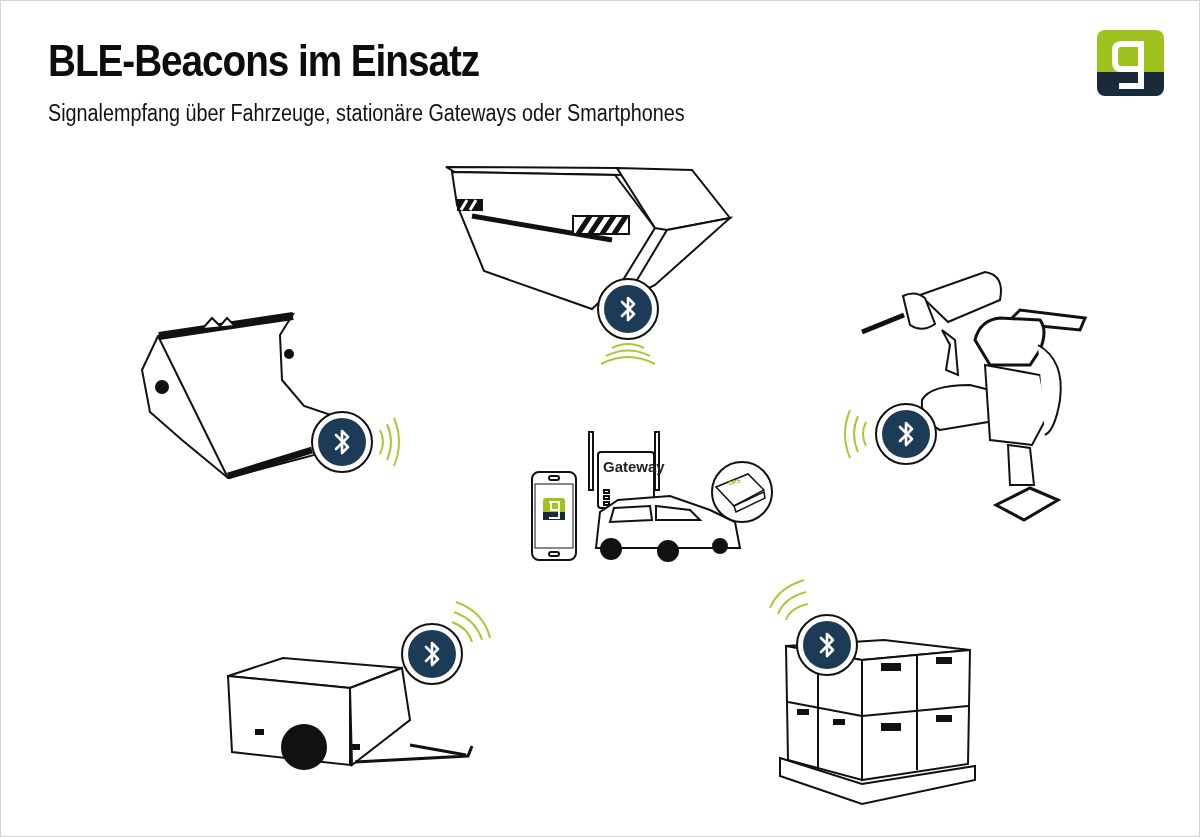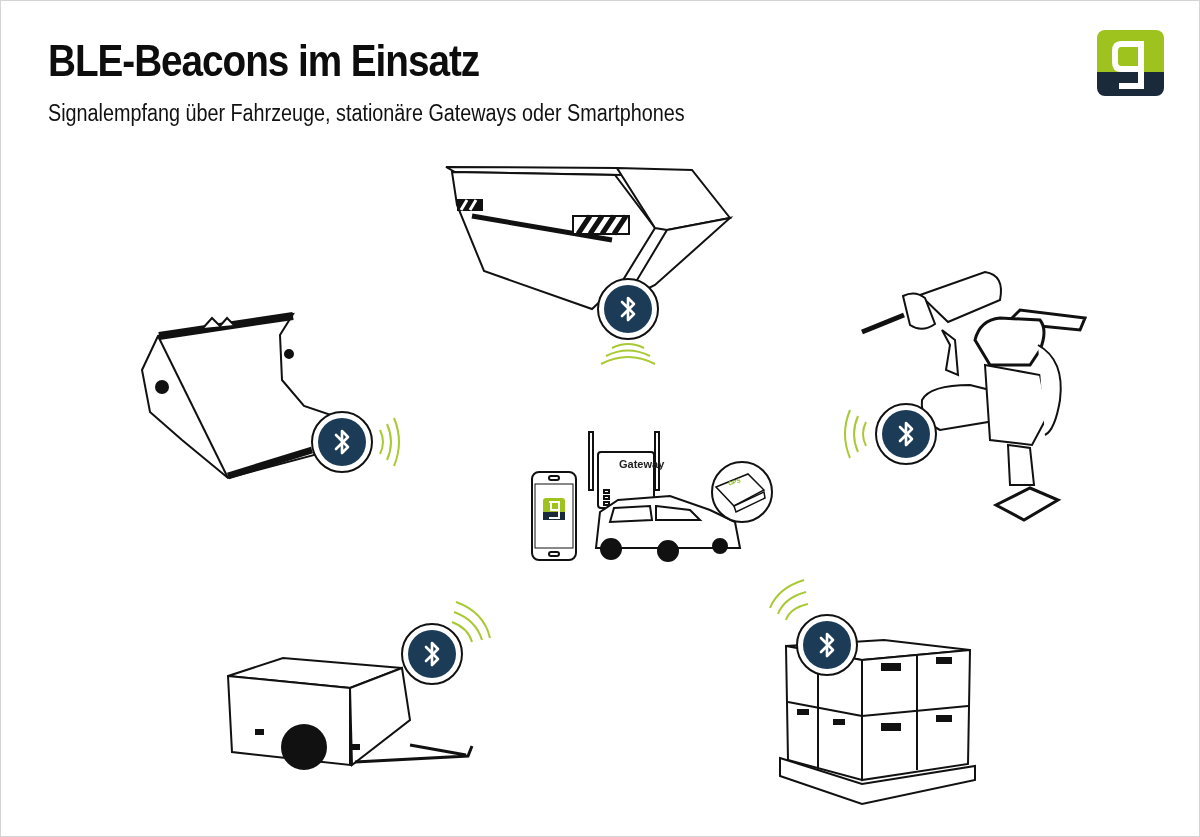--- a/index.html
+++ b/index.html
@@ -4,21 +4,21 @@
 <style>
   html, body { margin: 0; padding: 0; background: #ffffff; }
   body { width: 1200px; height: 837px; position: relative; overflow: hidden; font-family: "Liberation Sans", sans-serif; }
   .frame { position: absolute; left: 0; top: 0; width: 1198px; height: 835px; border: 1px solid #d4d4d4; background: #fff; }
   .title { position: absolute; left: 48px; top: 38px; font-family: "Liberation Sans", sans-serif; font-weight: bold; font-size: 45px; letter-spacing: -1.2px; color: #0d0d0d; line-height: 1; transform: scaleX(0.86); transform-origin: left top; white-space: nowrap; }
   .subtitle { position: absolute; left: 48px; top: 102px; font-family: "Liberation Sans", sans-serif; font-size: 23px; color: #111; line-height: 1; transform: scaleX(0.86); transform-origin: left top; white-space: nowrap; }
   .logo { position: absolute; left: 1097px; top: 30px; width: 67px; height: 66px; border-radius: 8px; overflow: hidden; }
   .logo .top { position: absolute; left: 0; top: 0; width: 100%; height: 64%; }
   .logo .bot { position: absolute; left: 0; bottom: 0; width: 100%; height: 36%; }
   svg.art { position: absolute; left: 0; top: 0; }
-  .gw-label { position: absolute; left: 603px; top: 458px; font-family: "Liberation Sans", sans-serif; font-weight: bold; font-size: 11px; color: #222; margin-left: 16px; }
+  .gw-label { position: absolute; left: 603px; top: 458px; font-family: "Liberation Sans", sans-serif; font-weight: bold; font-size: 15px; color: #222; }
   .gps-label { position: absolute; left: 728px; top: 479px; font-family: "Liberation Sans", sans-serif; font-size: 6px; font-weight: bold; color: #8fbb1f; transform: rotate(-18deg); }
 </style>
 </head>
 <body>
 
 <div class="frame"></div>
 
 <div class="title">BLE-Beacons im Einsatz</div>
 <div class="subtitle">Signalempfang über Fahrzeuge, stationäre Gateways oder Smartphones</div>
 

